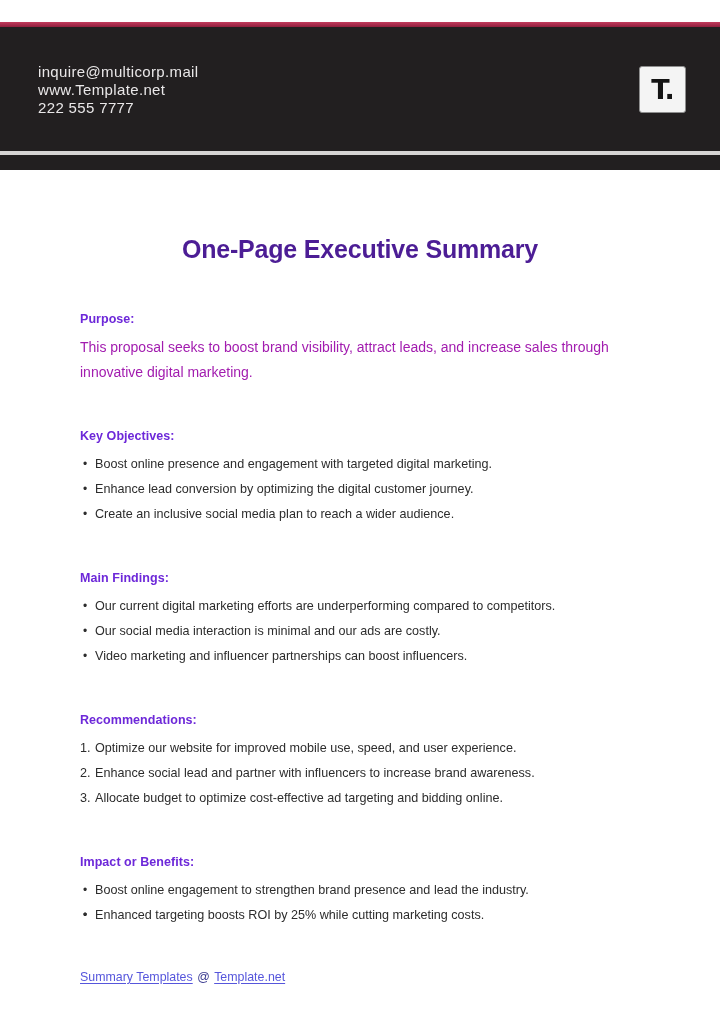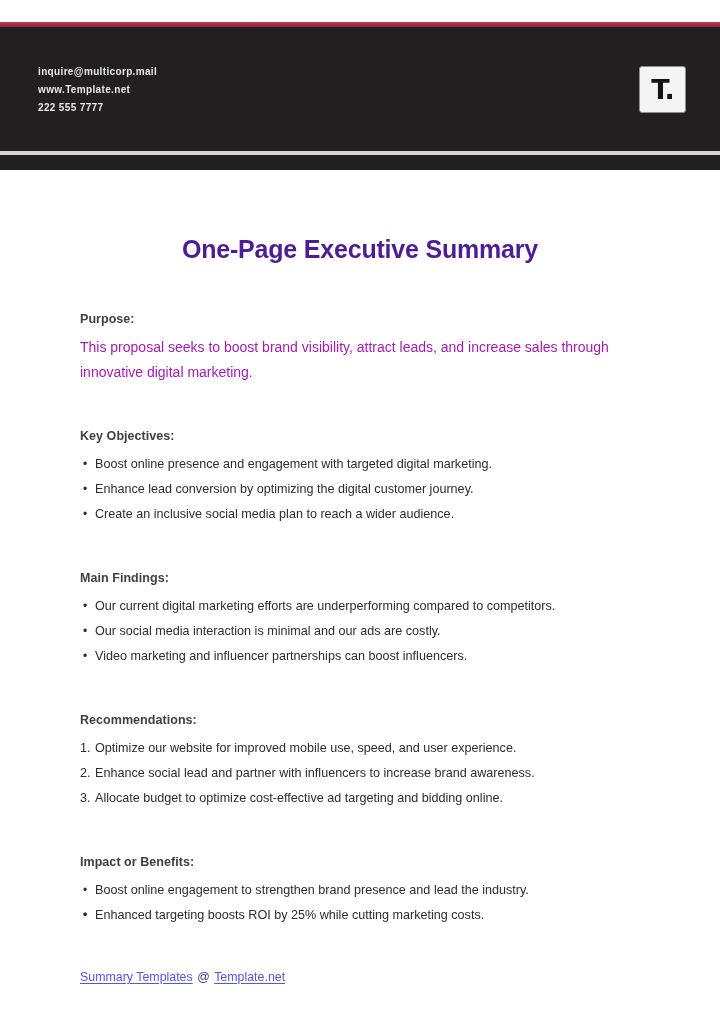--- a/index.html
+++ b/index.html
@@ -36,24 +36,24 @@
     padding: 0 34px 0 38px;
     box-sizing: border-box;
   }
   .contact-block {
     display: flex;
     flex-direction: column;
     gap: 3px;
   }
   .contact-line {
     color: #e9e7e8;
-    font-size: 10px;
+    font-size: 15px;
     letter-spacing: 0.35px;
     line-height: 15px;
-    font-weight: 700;
+    font-weight: 400;
   }
   .logo-box {
     width: 47px;
     height: 47px;
     background: #f4f4f4;
     border: 1px solid #8e8e8e;
     border-radius: 3px;
     display: flex;
     align-items: center;
     justify-content: center;
@@ -93,21 +93,21 @@
 
   .section {
     margin-top: 44px;
   }
   .section:first-of-type {
     margin-top: 48px;
   }
   .section-heading {
     font-size: 12.5px;
     font-weight: 700;
-    color: #404040;
+    color: #6d28d9;
     letter-spacing: 0.05px;
     margin-bottom: 9px;
   }
   .para {
     font-size: 14px;
     line-height: 25px;
     color: #a21caf;
     margin: 0;
   }
   ul.bullets, ol.numbers {

